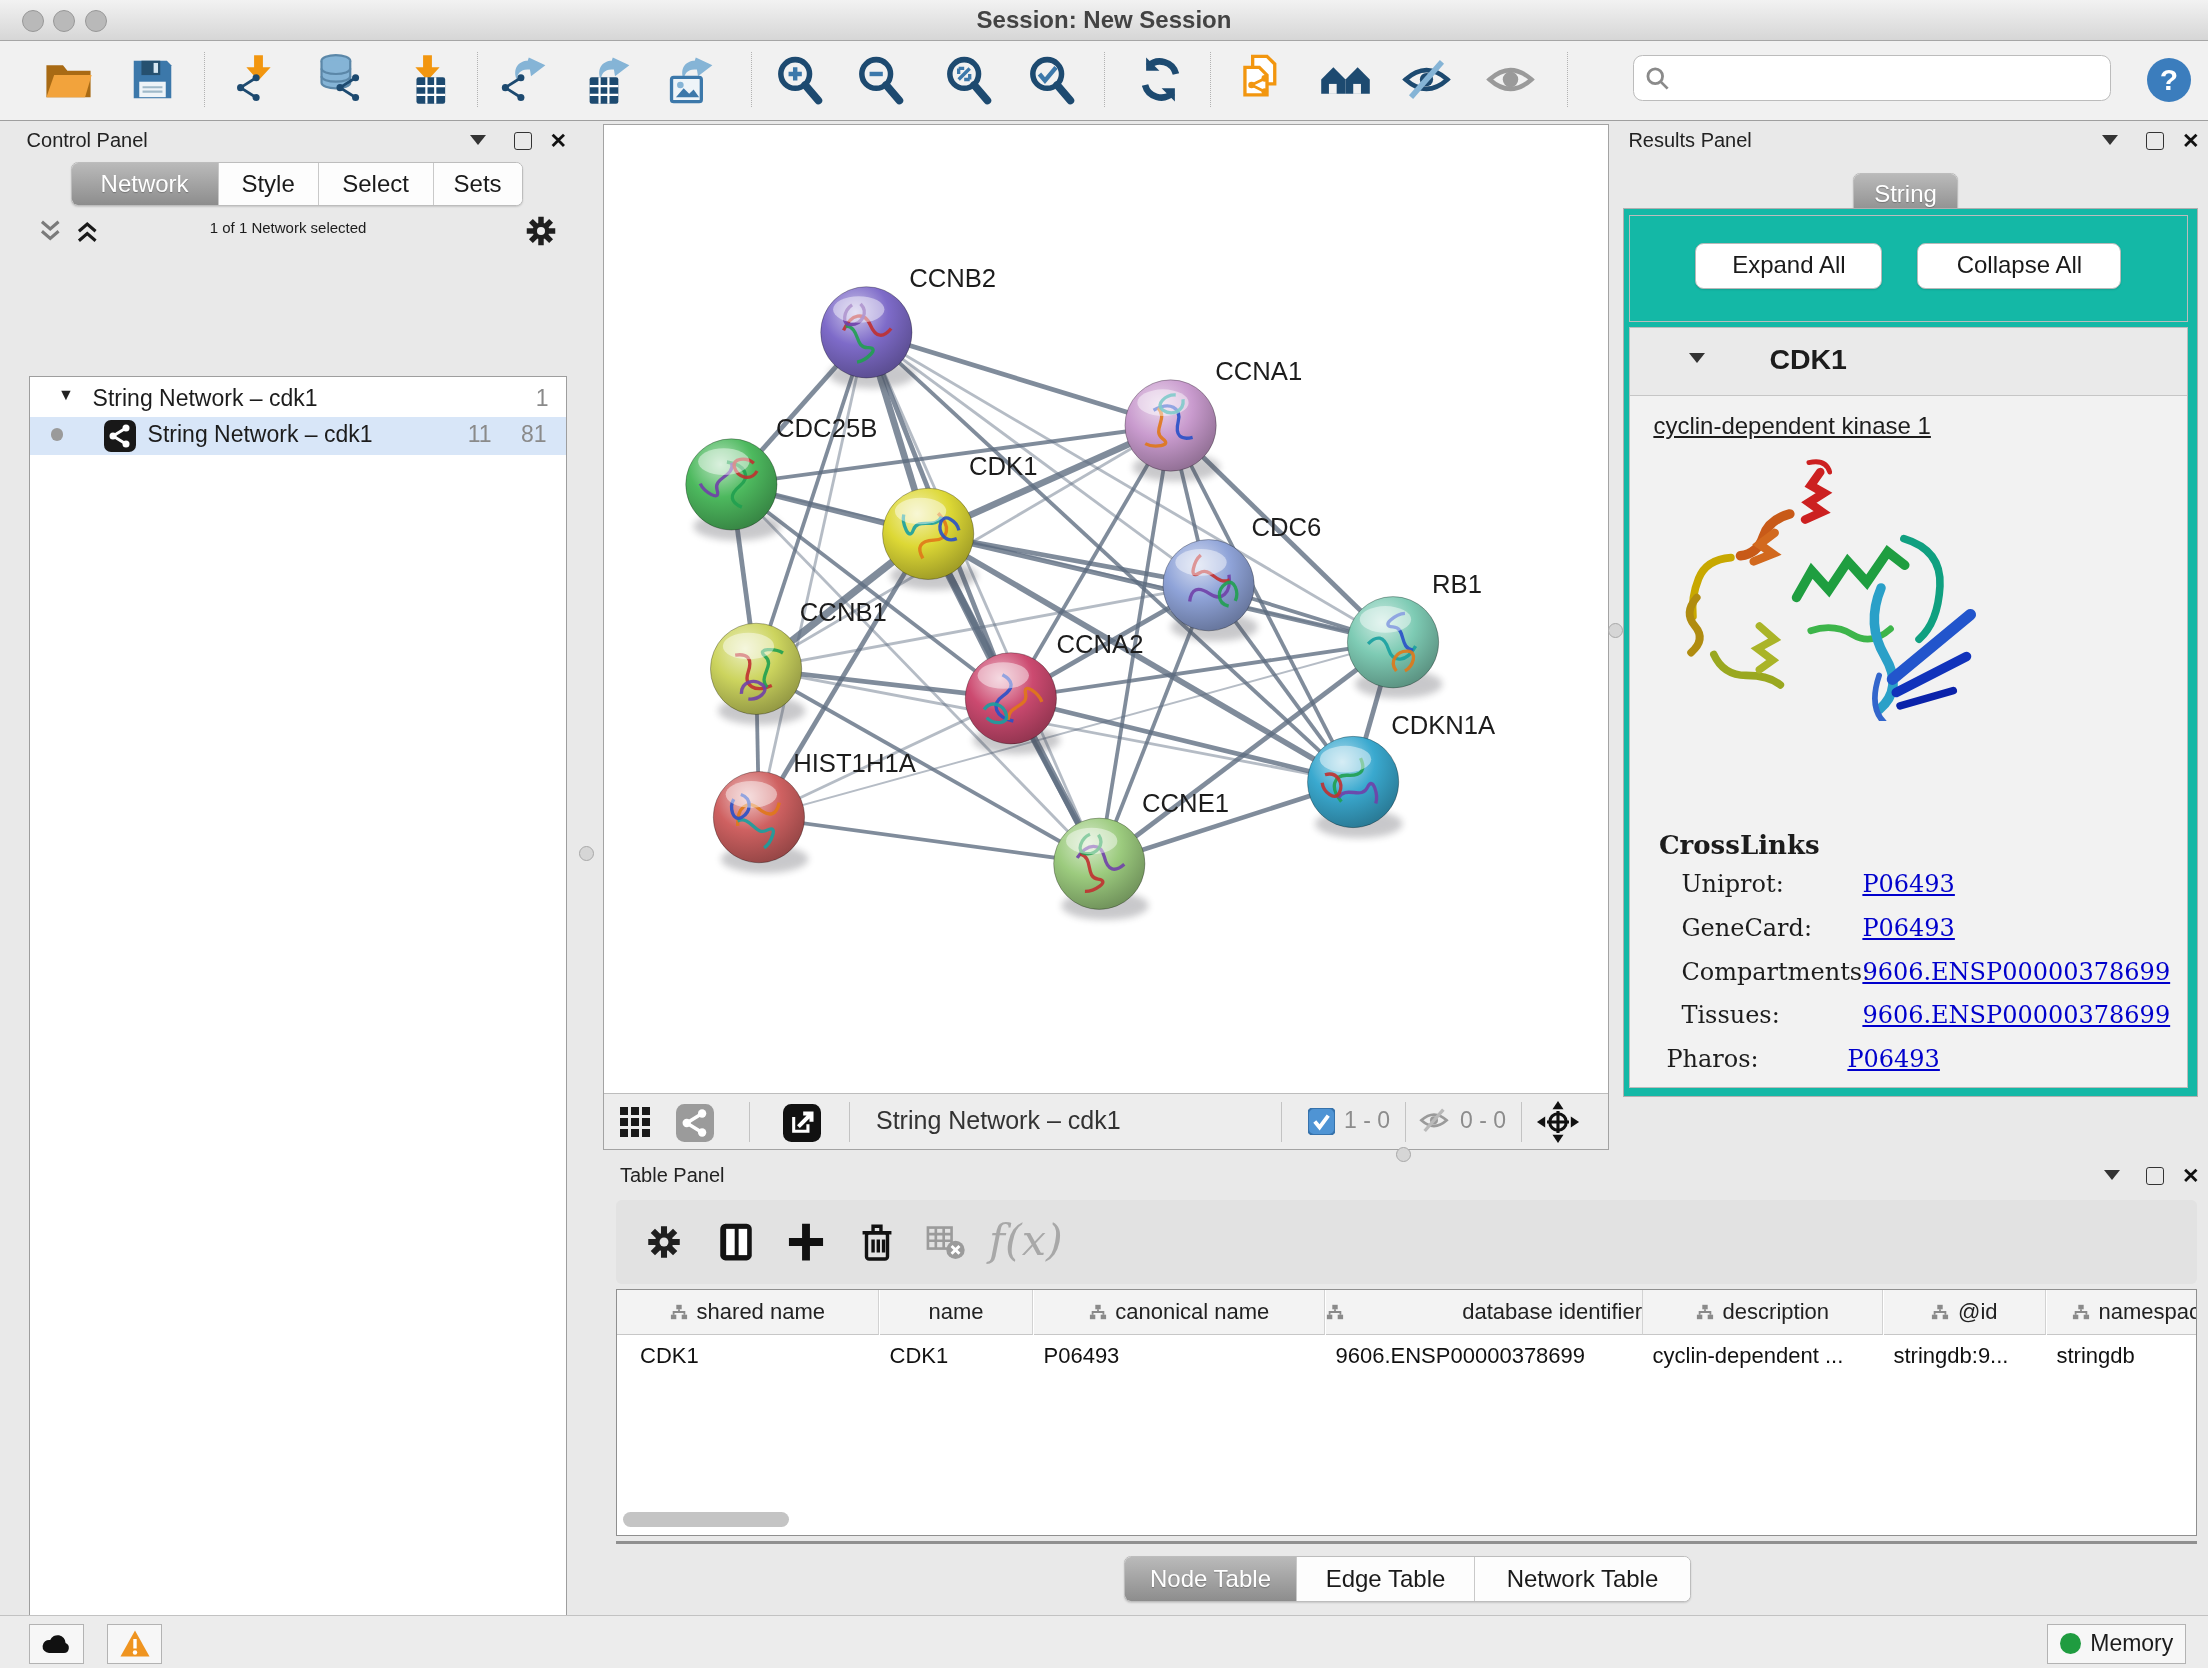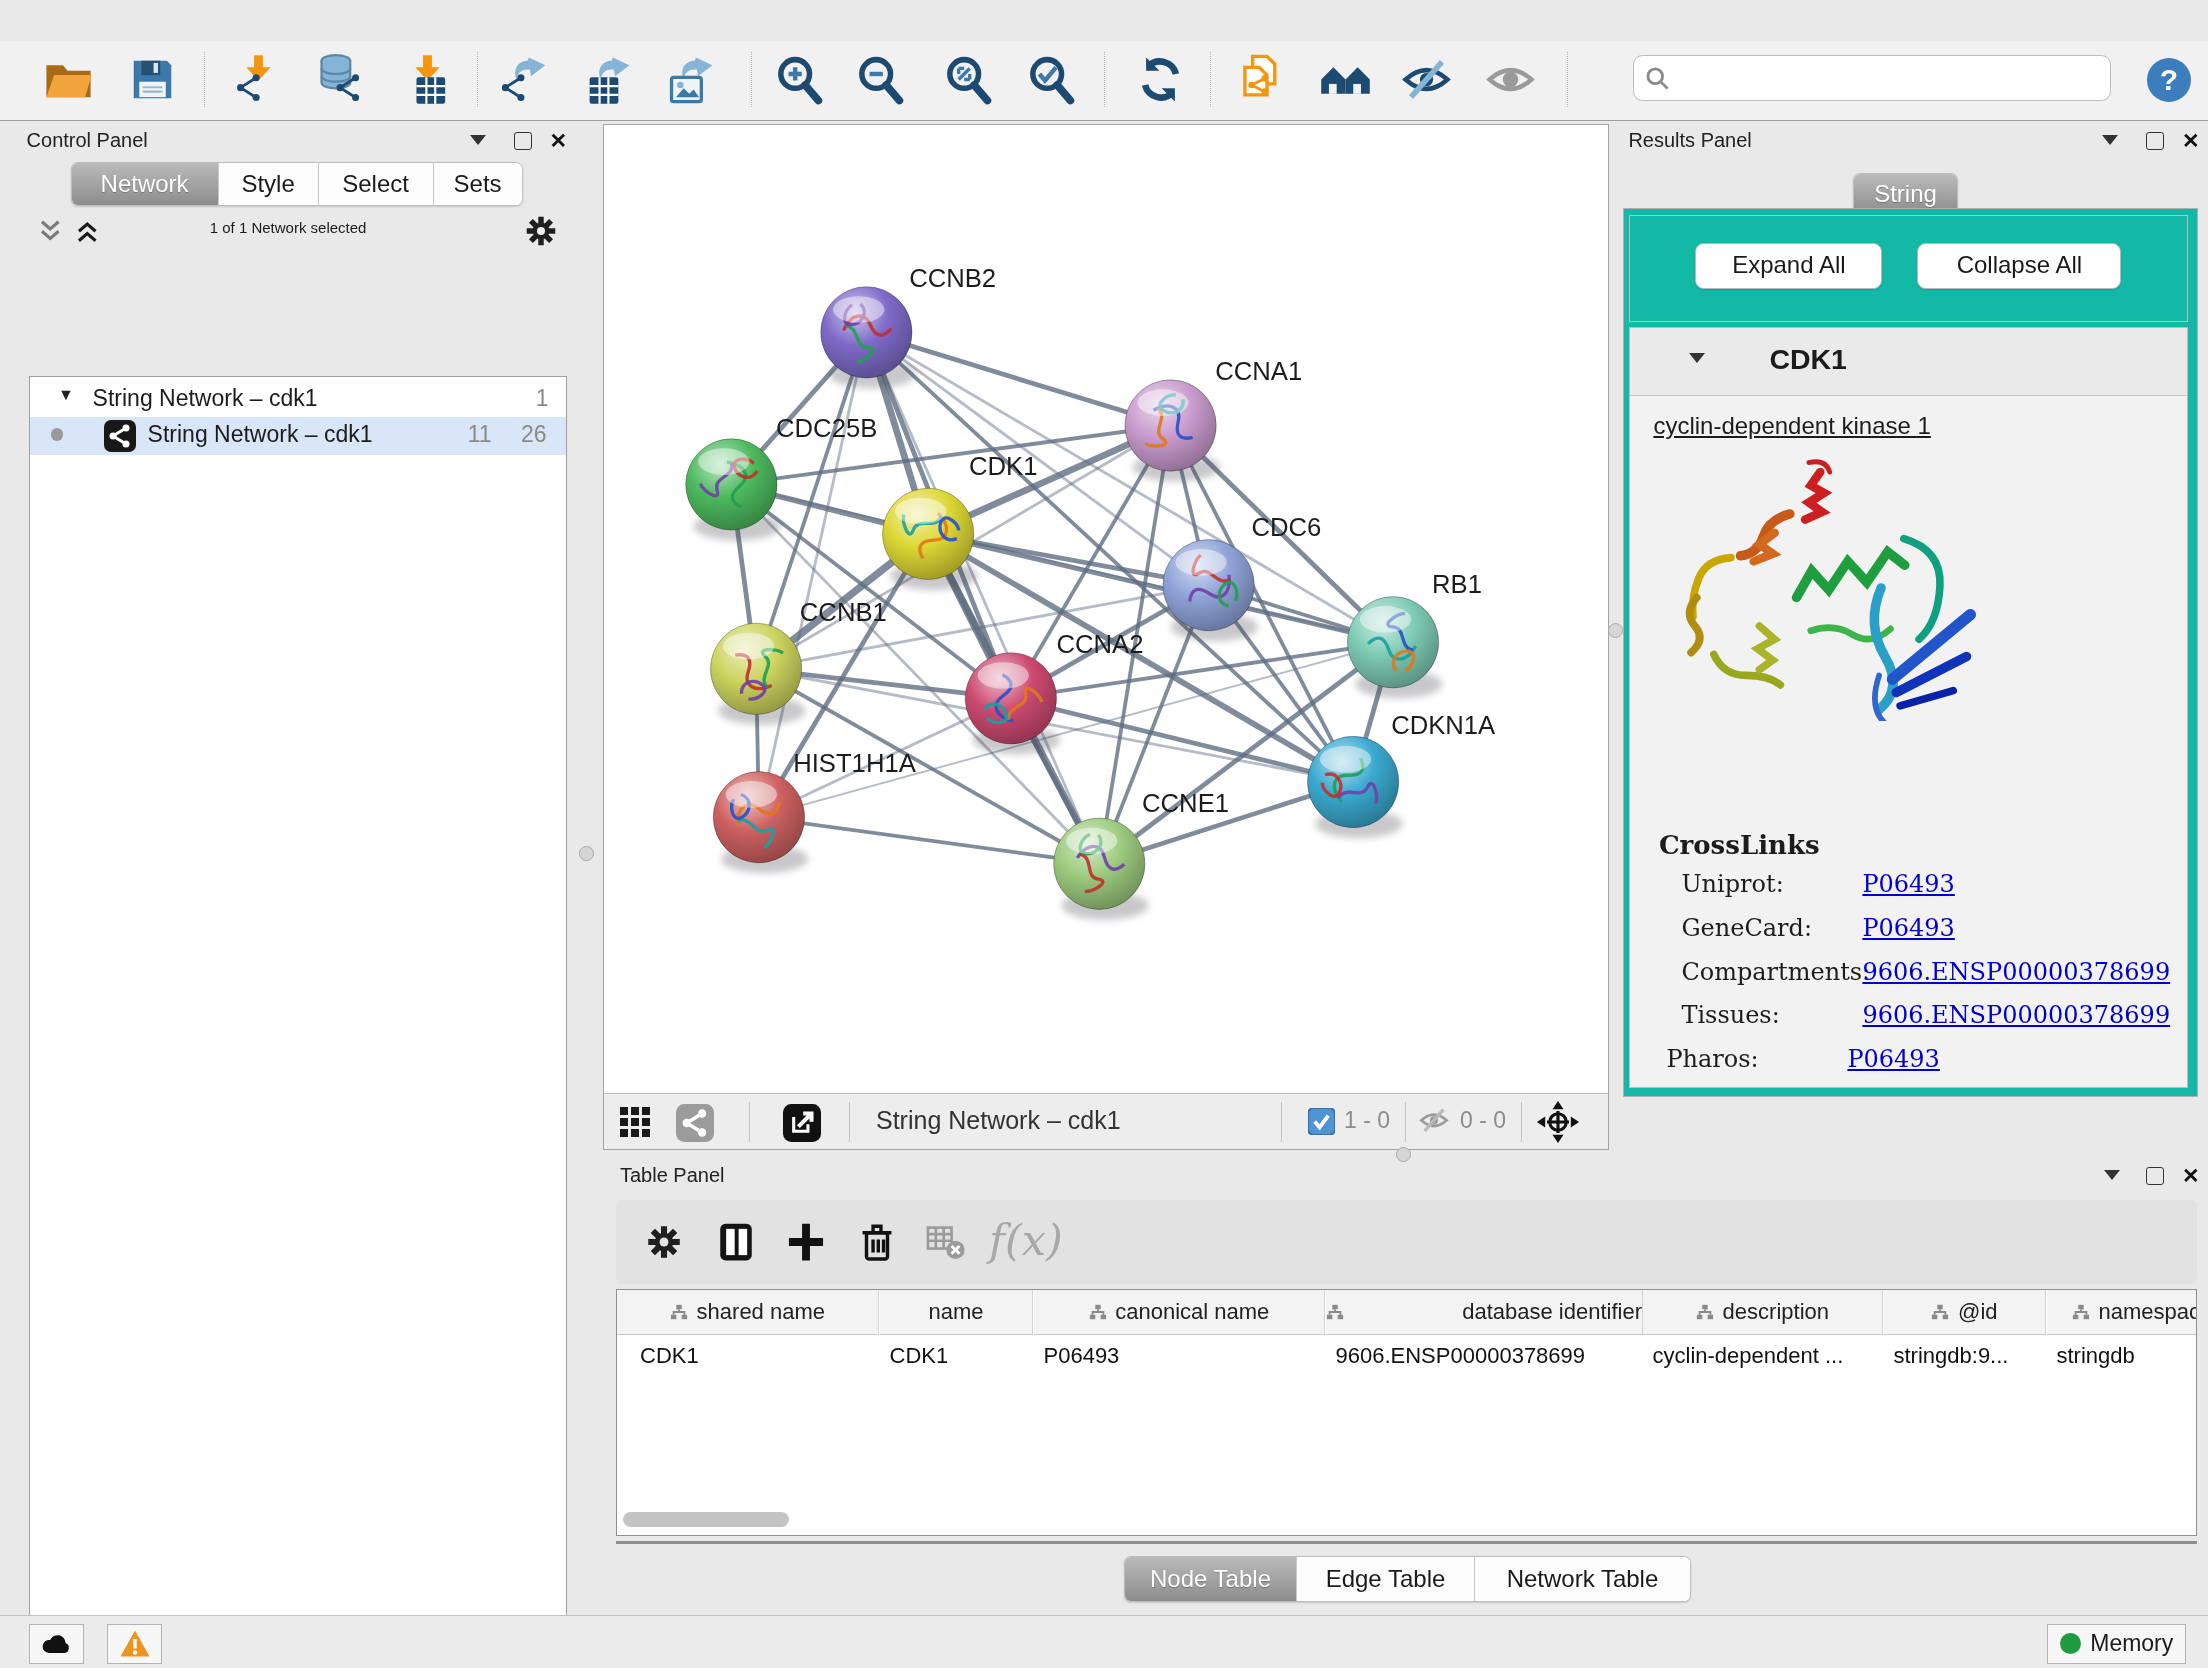--- a/index.html
+++ b/index.html
@@ -58,20 +58,26 @@
   .membtn{left:2047px;top:7.6px;width:137px;height:38px;background:#f7f7f7;border:1.9px solid #b3b3b3;display:flex;align-items:center;justify-content:center;gap:9.5px;font-size:23px;}
   .memdot{width:21px;height:21px;border-radius:50%;background:#1f9c40;}
   .handle{width:13.3px;height:13.3px;border-radius:50%;background:#d6d6d6;border:1px solid #a8a8a8;}
   text{font-family:"Liberation Sans",sans-serif;}
 </style>
 </head>
 <body>
 
 <div id="app">
 
+  <div class="abs titlebar">
+    <div class="abs light" style="left:22px;"></div>
+    <div class="abs light" style="left:53px;"></div>
+    <div class="abs light" style="left:85px;"></div>
+    <div class="abs wintitle">Session: New Session</div>
+  </div>
 
   <div class="abs toolbar" id="main-toolbar">
     <div class="abs searchbox">
       <svg viewBox="0 0 24 24">
           <circle cx="10" cy="10" r="6.5" fill="none" stroke="#8a8a8a" stroke-width="2.5"></circle>
           <path d="M15 15l6 6" stroke="#8a8a8a" stroke-width="2.5"></path>
         </svg>
       <input placeholder="" style="">
     </div>
     <div class="abs tbicon" style="left:2145px;top:15px;width:48px;height:48px;">
@@ -265,21 +271,21 @@
               <g fill="#fff">
                 <circle cx="9" cy="16" r="3.5"></circle>
                 <circle cx="22" cy="8" r="3.5"></circle>
                 <circle cx="22" cy="24" r="3.5"></circle>
               </g>
               <path d="M9 16L22 8M9 16l13 8" stroke="#fff" stroke-width="3"></path>
             </svg>
         </span>
         <span class="abs" style="left:118px;top:3.8px;">String Network – cdk1</span>
         <span class="cnt" style="right:74px;top:3.8px;">11</span>
-        <span class="cnt" style="right:19px;top:3.8px;">26</span>
+        <span class="cnt" style="right:19px;top:3.8px;">81</span>
       </div>
     </div>
   </div>
 
   <div class="abs canvasdock">
     <svg id="netsvg" width="1002" height="967" viewBox="0 0 1054 1017">
         <defs>
           <filter id="soft" x="-50%" y="-50%" width="200%" height="200%">
             <feGaussianBlur stdDeviation="4"></feGaussianBlur>
           </filter>

